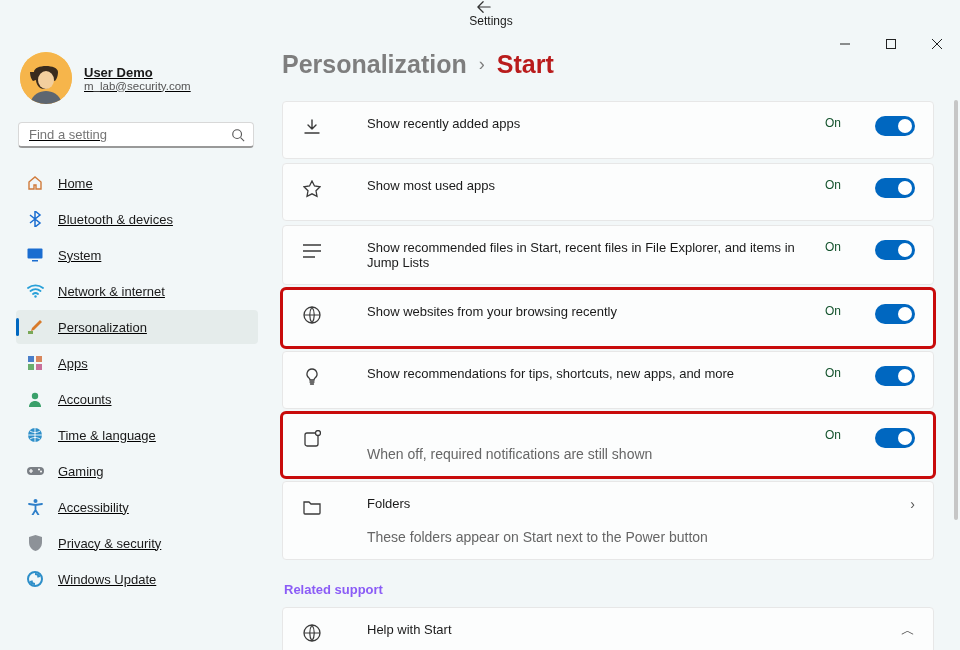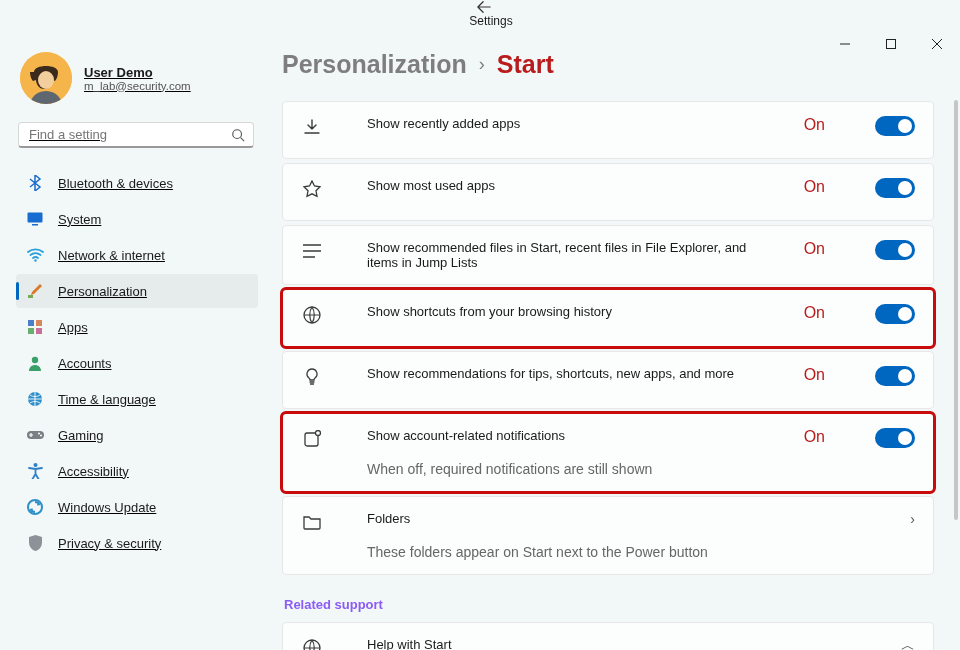--- a/index.html
+++ b/index.html
@@ -33,21 +33,21 @@
 .breadcrumb .parent { font-size: 25px; font-weight: 600; color: #7e7e7e; }
 .breadcrumb .chev { color: #7e7e7e; font-size: 18px; }
 .breadcrumb .current { font-size: 25px; font-weight: 600; color: #b91c1c; }
 
 .card { background: #fcfdfd; border: 1px solid #e7e7e7; border-radius: 4px; margin-bottom: 4px; }
 .row { display: flex; align-items: flex-start; padding: 14px 18px; min-height: 56px; gap: 24px; }
 .row .icon { width: 22px; height: 22px; display: flex; align-items: center; justify-content: center; margin-right: 20px; color: #3a3a3a; }
 .row .txt { flex: 1; }
 .row .txt .lbl { font-size: 13px; color: #1a1a1a; }
 .row .txt .sub { font-size: 14px; color: #666; margin-top: 18px; }
-.row .state { font-size: 16px; color: #b91c1c; margin-right: 26px; }
+.row .state { font-size: 12px; color: #14532d; margin-right: 10px; }
 .toggle { width: 40px; height: 20px; background: #0067c0; border-radius: 10px; position: relative; cursor: pointer; }
 .toggle::after { content:""; position:absolute; right:3px; top:3px; width:14px; height:14px; background:#fff; border-radius:50%; }
 .row .chev-r { color: #555; font-size: 14px; }
 
 .highlight { outline: 3px solid #c80b0b; outline-offset: -1px; }
 
 .section-title { font-size: 13px; font-weight: 600; color: #8b5cf6; margin: 22px 0 10px 2px; }
 
 .scrollbar { position: absolute; right: 2px; top: 100px; width: 4px; height: 420px; background: #c6c6c6; border-radius: 2px; }
 </style>
@@ -101,20 +101,28 @@
       <input placeholder="Find a setting" style="">
       <svg width="14" height="14" viewBox="0 0 16 16">
           <circle cx="7" cy="7" r="5" stroke="#555" fill="none" stroke-width="1.3"></circle>
           <path d="M11 11l4 4" stroke="#555" stroke-width="1.3"></path>
         </svg>
     </div>
 
     <div class="nav">
       <div class="nav-item">
         <span class="nav-icon">
+            <svg width="16" height="16" viewBox="0 0 16 16">
+              <path d="M2 7l6-5 6 5v7H9v-4H7v4H2z" fill="none" stroke="#d07a3a" stroke-width="1.4"></path>
+            </svg>
+          </span>
+        <span>Home</span>
+      </div>
+      <div class="nav-item">
+        <span class="nav-icon">
             <svg width="14" height="16" viewBox="0 0 12 16">
               <path d="M6 0v16l5-4-5-4 5-4-5-4M1 4l10 8M1 12l10-8" stroke="#1a6dd0" stroke-width="1.5" fill="none"></path>
             </svg>
           </span>
         <span>Bluetooth &amp; devices</span>
       </div>
       <div class="nav-item">
         <span class="nav-icon">
             <svg width="16" height="14" viewBox="0 0 16 14">
               <rect x="0.5" y="0.5" width="15" height="10" rx="1" fill="#1a6dd0"></rect>
@@ -185,37 +193,37 @@
         <span class="nav-icon">
             <svg width="15" height="16" viewBox="0 0 15 16">
               <circle cx="7.5" cy="2" r="2" fill="#2e7fc9"></circle>
               <path d="M1 5l6.5 1L14 5M7.5 6v5l-3 5M7.5 11l3 5" stroke="#2e7fc9" stroke-width="1.8" fill="none" stroke-linecap="round"></path>
             </svg>
           </span>
         <span>Accessibility</span>
       </div>
       <div class="nav-item">
         <span class="nav-icon">
+            <svg width="13" height="16" viewBox="0 0 13 16">
+              <path d="M6.5 0L13 2v5c0 5-3 8-6.5 9C3 15 0 12 0 7V2z" fill="#8d9298"></path>
+            </svg>
+          </span>
+        <span>Privacy &amp; security</span>
+      </div>
+      <div class="nav-item">
+        <span class="nav-icon">
             <svg width="16" height="16" viewBox="0 0 16 16">
               <circle cx="8" cy="8" r="7" fill="none" stroke="#2e8fc9" stroke-width="2"></circle>
               <path d="M8 3a5 5 0 014.5 3M8 13a5 5 0 01-4.5-3" stroke="#2e8fc9" stroke-width="2" fill="none"></path>
               <path d="M11 3l2 3-3 .5z" fill="#2e8fc9"></path>
               <path d="M5 13l-2-3 3-.5z" fill="#2e8fc9"></path>
             </svg>
           </span>
         <span>Windows Update</span>
       </div>
-      <div class="nav-item">
-        <span class="nav-icon">
-            <svg width="13" height="16" viewBox="0 0 13 16">
-              <path d="M6.5 0L13 2v5c0 5-3 8-6.5 9C3 15 0 12 0 7V2z" fill="#8d9298"></path>
-            </svg>
-          </span>
-        <span>Privacy &amp; security</span>
-      </div>
     </div>
   </div>
 
   <div class="main">
     <div class="breadcrumb">
       <span class="parent">Personalization</span>
       <span class="chev">›</span>
       <span class="current">Start</span>
     </div>
 
@@ -266,21 +274,21 @@
 
     <div class="card highlight">
       <div class="row">
         <span class="icon">
             <svg width="18" height="18" viewBox="0 0 18 18">
               <circle cx="9" cy="9" r="8" stroke="#3a3a3a" stroke-width="1.3" fill="none"></circle>
               <path d="M1 9h16M9 1c3 4 3 12 0 16M9 1c-3 4-3 12 0 16" stroke="#3a3a3a" stroke-width="1.2" fill="none"></path>
             </svg>
           </span>
         <div class="txt">
-            <div class="lbl">Show shortcuts from your browsing history</div>
+            <div class="lbl">Show websites from your browsing recently</div>
           </div>
         <span class="state">On</span>
         <div class="toggle"></div>
       </div>
     </div>
 
     <div class="card">
       <div class="row">
         <span class="icon">
             <svg width="14" height="18" viewBox="0 0 14 18">
@@ -297,21 +305,20 @@
 
     <div class="card highlight">
       <div class="row">
         <span class="icon">
             <svg width="18" height="18" viewBox="0 0 18 18">
               <rect x="2" y="3" width="13" height="13" rx="2" stroke="#3a3a3a" stroke-width="1.3" fill="none"></rect>
               <circle cx="15" cy="3" r="2.5" fill="#fff" stroke="#3a3a3a" stroke-width="1.3"></circle>
             </svg>
           </span>
         <div class="txt">
-          <div class="lbl">Show account-related notifications</div>
           <div class="sub">When off, required notifications are still shown</div>
         </div>
         <span class="state">On</span>
         <div class="toggle"></div>
       </div>
     </div>
 
     <div class="card">
       <div class="row">
         <span class="icon">

